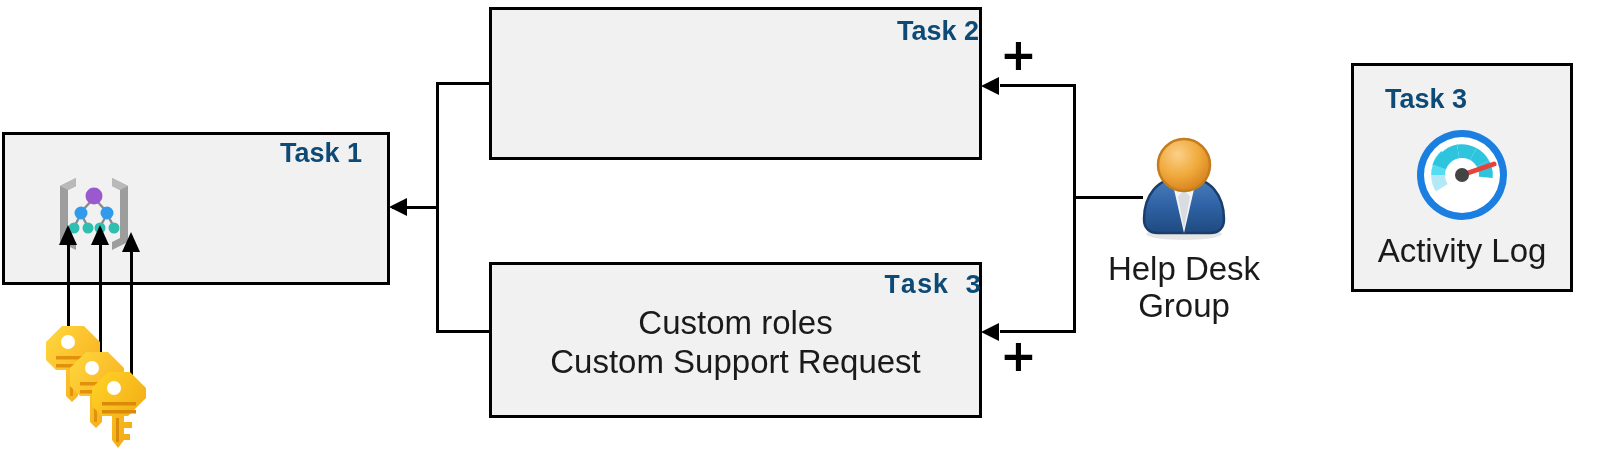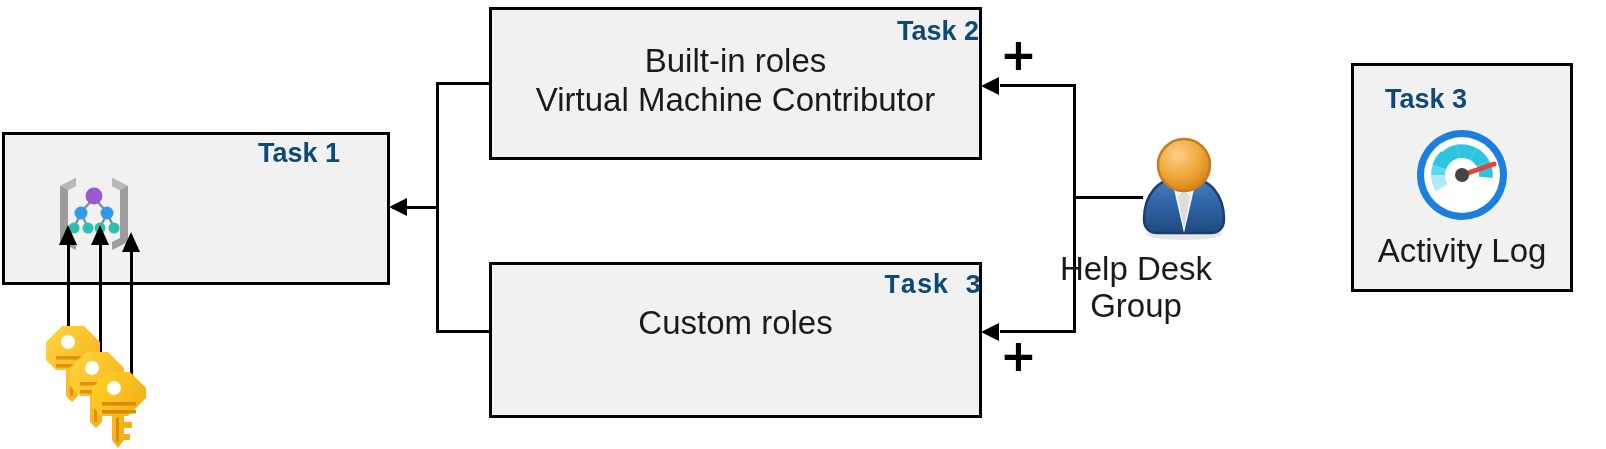--- a/index.html
+++ b/index.html
@@ -84,21 +84,21 @@
   .icon-wrap {
     position: absolute;
   }
 </style>
 </head>
 <body>
 
 <div id="canvas">
 
   <div class="box" style="left:2px; top:132px; width:388px; height:153px;"></div>
-  <div class="task-label" style="left:258px; top:140px;">Task 1</div>
+  <div class="task-label" style="left:280px; top:140px;">Task 1</div>
 
   <div class="icon-wrap" style="left:50px; top:172px; width:88px; height:82px;">
     <svg width="88" height="82" viewBox="0 0 88 82" xmlns="http://www.w3.org/2000/svg">
 
       <path d="M26 6 L10 14 L10 70 L26 78 L26 70 L18 66 L18 18 L26 14 Z" fill="#9d9d9d"></path>
       <path d="M26 6 L10 14 L18 18 L26 14 Z" fill="#b9b9b9"></path>
 
       <path d="M62 6 L78 14 L78 70 L62 78 L62 70 L70 66 L70 18 L62 14 Z" fill="#9d9d9d"></path>
       <path d="M62 6 L78 14 L70 18 L62 14 Z" fill="#b9b9b9"></path>
 
@@ -116,29 +116,26 @@
       <circle cx="57" cy="41" r="6.5" fill="#2f9bea"></circle>
       <circle cx="24" cy="56" r="5.5" fill="#2fbfb0"></circle>
       <circle cx="38" cy="56" r="5.5" fill="#2fbfb0"></circle>
       <circle cx="50" cy="56" r="5.5" fill="#2fbfb0"></circle>
       <circle cx="64" cy="56" r="5.5" fill="#2fbfb0"></circle>
     </svg>
   </div>
 
   <div class="box" style="left:489px; top:7px; width:493px; height:153px;"></div>
   <div class="task-label" style="left:884px; top:18px;margin-left:13px;">Task 2</div>
-  <div class="box-text" style="left:495px; top:42px; width:481px;">
-    <div>Built-in roles</div>
-    <div>Virtual Machine Contributor</div>
-  </div>
 
   <div class="box" style="left:489px; top:262px; width:493px; height:156px;"></div>
   <div class="task-label" style="left:884px; top:273px;font-family:Liberation Mono, monospace;">Task 3</div>
   <div class="box-text" style="left:495px; top:296px; width:481px;margin-top:8px;">
     <div>Custom roles</div>
+    <div>Custom Support Request</div>
   </div>
 
   <div class="box" style="left:1351px; top:63px; width:222px; height:229px;"></div>
   <div class="task-label" style="left:1385px; top:86px;">Task 3</div>
 
   <div class="icon-wrap" style="left:1414px; top:127px; width:96px; height:96px;">
     <svg width="96" height="96" viewBox="0 0 96 96" xmlns="http://www.w3.org/2000/svg">
       <circle cx="48" cy="48" r="45" fill="#1a7fe0"></circle>
       <circle cx="48" cy="48" r="38" fill="#ffffff"></circle>
 
@@ -212,21 +209,21 @@
       <ellipse cx="52" cy="97" rx="38" ry="6" fill="#000000" opacity="0.10"></ellipse>
 
       <path d="M52 40 C24 40 12 60 12 82 C12 92 18 96 26 96 L78 96 C86 96 92 92 92 82 C92 60 80 40 52 40 Z" fill="url(#bodyGrad)" stroke="#1a3d6b" stroke-width="2.5"></path>
 
       <path d="M52 42 L41 48 L52 96 L63 48 Z" fill="#f4f4f4"></path>
       <path d="M52 52 L46 60 L52 92 L58 60 Z" fill="#d9dde2"></path>
 
       <circle cx="52" cy="28" r="26" fill="url(#headGrad)" stroke="#c47c1c" stroke-width="2.5"></circle>
     </svg>
   </div>
-  <div class="caption" style="left:1036px; top:251px; width:200px;">
+  <div class="caption" style="left:1084px; top:251px; width:200px;">
     <div>Help Desk</div>
     <div>Group</div>
   </div>
 
   <div class="line-v" style="left:67px; top:245px; height:110px;"></div>
   <div class="arrow-up" style="left:59px; top:225px;"></div>
 
   <div class="line-v" style="left:99px; top:245px; height:125px;"></div>
   <div class="arrow-up" style="left:91px; top:225px;"></div>
 

